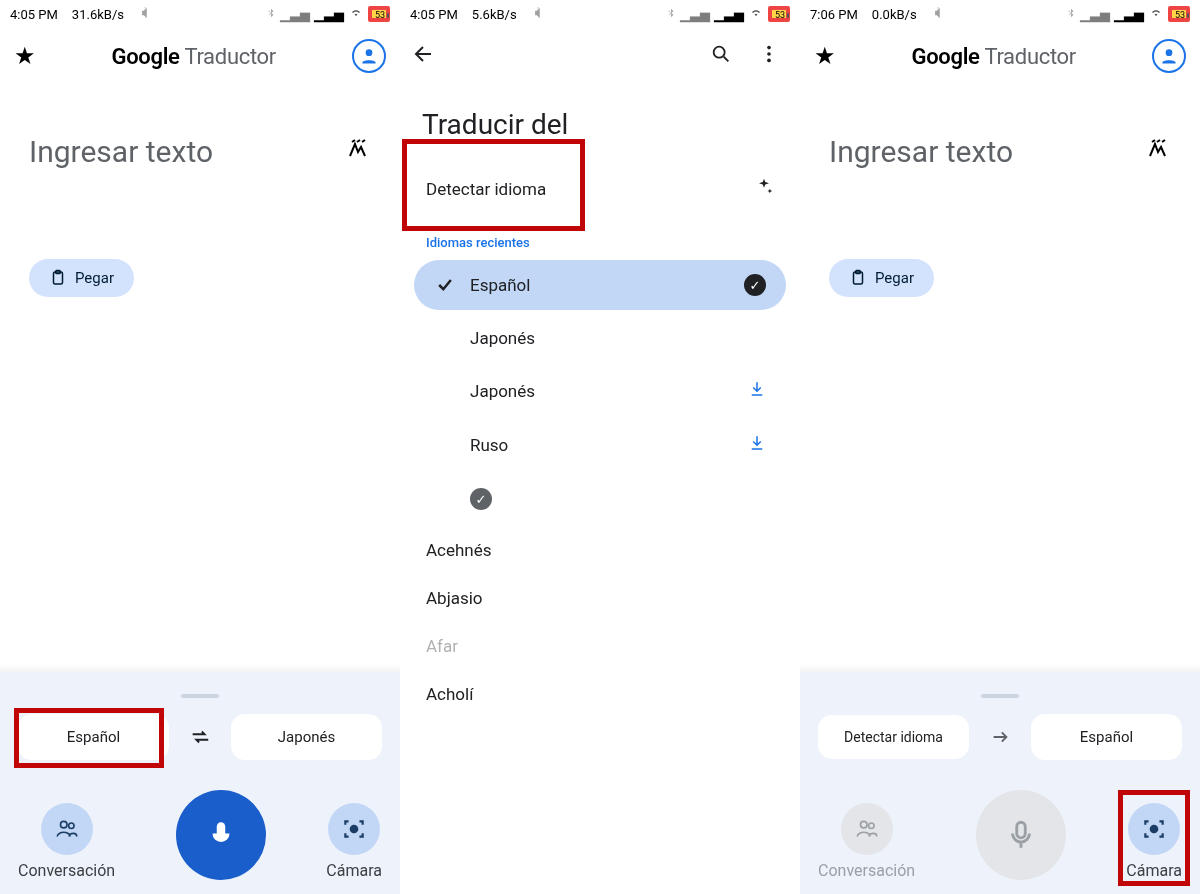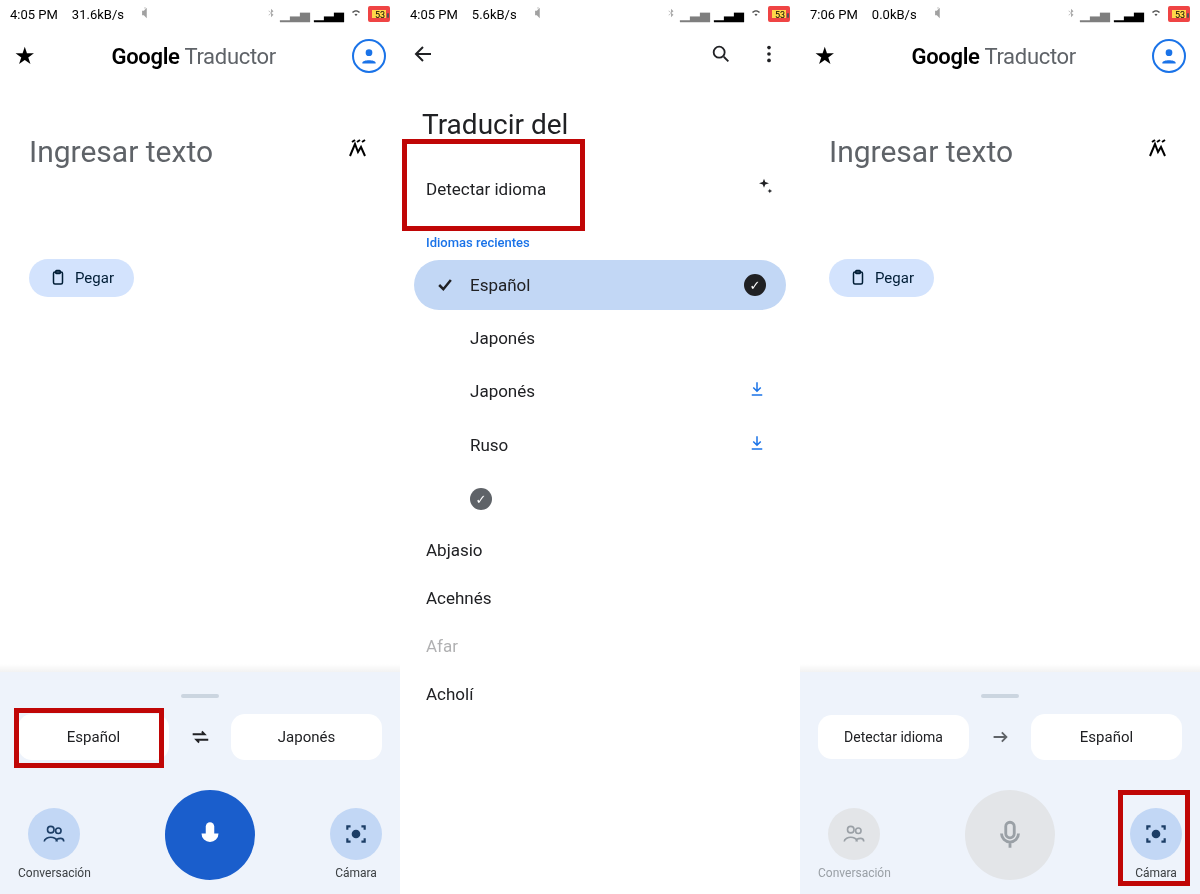--- a/index.html
+++ b/index.html
@@ -35,21 +35,21 @@
   
   
   .bottom-panel { background:#eef3fb; border-top-left-radius:0; border-top-right-radius:0; padding: 22px 18px 14px; position:relative;}
   .panel-shadow{position:absolute;top:-8px;left:0;right:0;height:8px;background:linear-gradient(to top,rgba(0,0,0,0.05),transparent);}
   .drag-handle{width:38px;height:4px;background:#cbd5e0;border-radius:3px;margin:0 auto 16px;}
   .lang-row { display:flex; align-items:center; gap:12px; justify-content:space-between;}
   .lang-btn { background:#fff; border-radius:14px; padding:14px 8px; text-align:center; font-size:15px; color:#202124; flex:1; line-height:1.2;}
   .swap-btn { width:38px; height:38px; display:flex;align-items:center;justify-content:center; font-size:18px;}
   .arrow-right{font-size:20px;color:#5f6368;}
   .action-row { display:flex; align-items:flex-end; justify-content:space-between; margin-top:30px; }
-  .act { display:flex; flex-direction:column; align-items:center; gap:6px; font-size:12px; color:#3c4043;}
+  .act { display:flex; flex-direction:column; align-items:center; gap:6px; font-size:16px; color:#3c4043;}
   .act .circ{width:52px;height:52px;border-radius:50%;background:#c2d7f5;display:flex;align-items:center;justify-content:center;}
   .act.disabled .circ{background:#e3e5e8;}
   .act.disabled{color:#9aa0a6;}
   .mic-big{width:90px;height:90px;border-radius:50%;background:#1a5ecc;display:flex;align-items:center;justify-content:center;}
   .mic-big.disabled{background:#e3e5e8;}
   .mic-big svg{width:34px;height:34px;}
 
   
   .hl { position:absolute; border:5px solid #c00606; pointer-events:none;}
 
@@ -273,22 +273,22 @@
     <span class="dlicon"><svg width="18" height="18" viewBox="0 0 24 24" fill="none" stroke="#1a73e8" stroke-width="2">
           <path d="M12 3v12m-5-5l5 5 5-5M5 20h14"></path>
         </svg></span>
   </div>
   <div class="lang-item">
     <span class="check"></span>
     <span class="okcircle gray">✓</span>
   </div>
 
 
+  <div class="plain-item">Acehnés</div>
   <div class="plain-item">Abjasio</div>
-  <div class="plain-item">Acehnés</div>
   <div class="plain-item" style="opacity:.35;">Afar</div>
   <div class="plain-item">Acholí</div>
 </div>
 
 <div class="phone">
   <div class="statusbar">
     <div class="sb-left">
       <span>7:06 PM</span>
       <span>0.0kB/s</span>
       <span class="muteicon"><svg width="14" height="14" viewBox="0 0 24 24" fill="#555">

